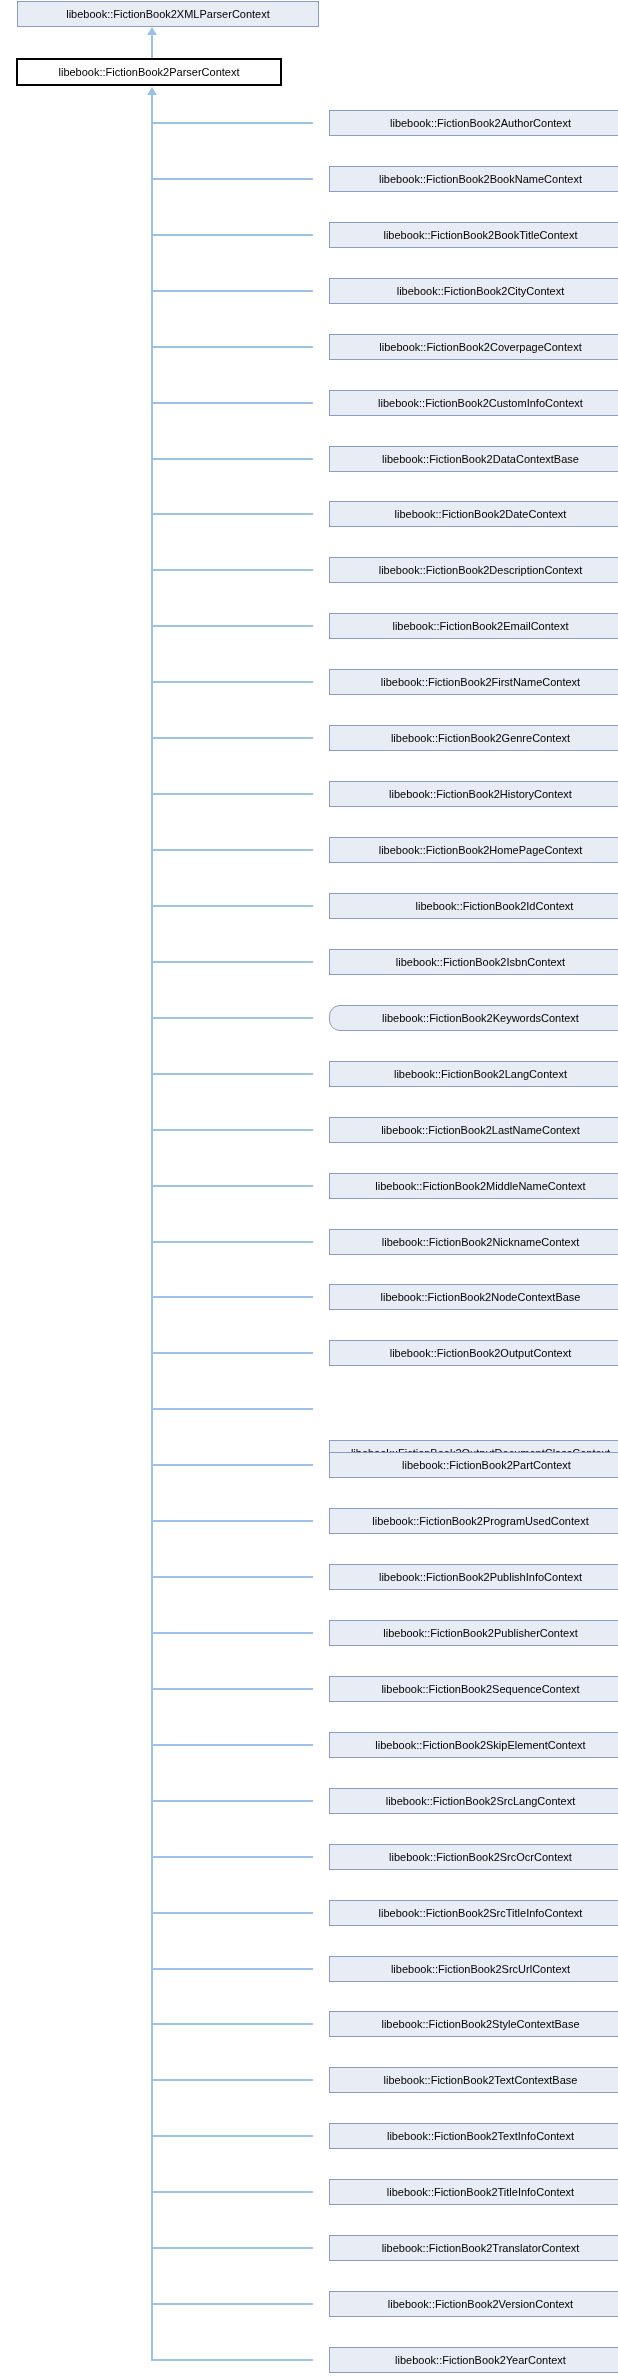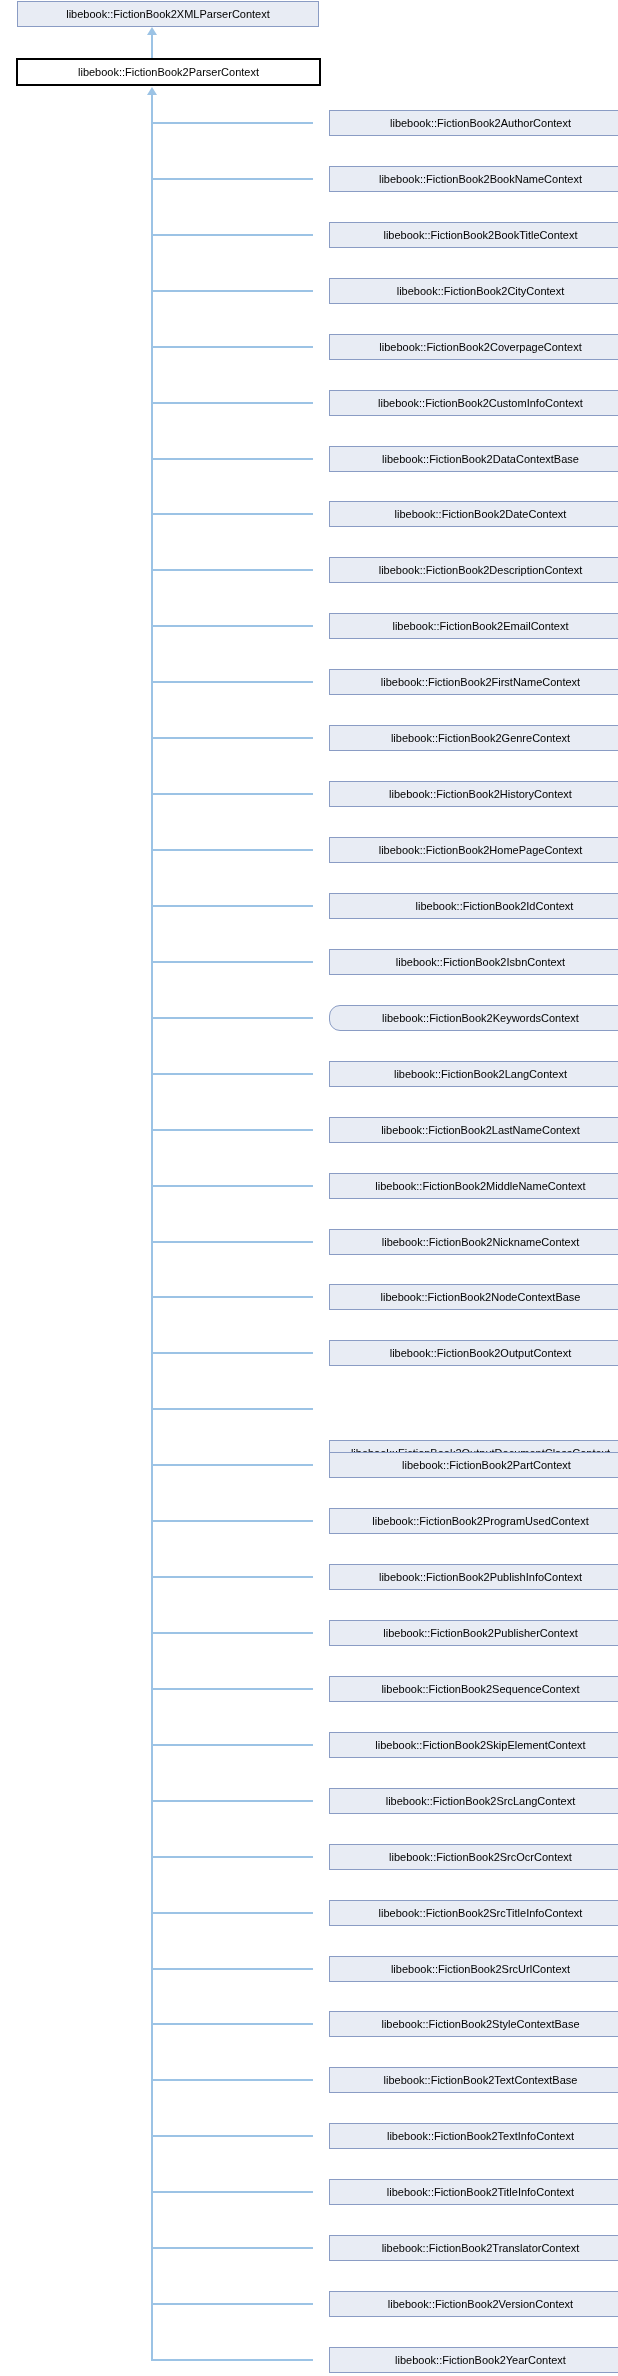--- a/index.html
+++ b/index.html
@@ -29,21 +29,21 @@
     white-space:nowrap;
     overflow:hidden;
     margin-left:16px;
   }
   .node .label{
     display:block;
     line-height:24px;
   }
   .node.root{ left:1px; top:1px; width:302px; }
   .node.current{
-    left:0; top:58px; width:305px; height:28px;
+    left:0; top:58px; width:266px; height:28px;
     background:var(--current-fill);
     border:2px solid var(--current-border);
   }
   .node.child{ left:313px; width:303px; }
   .edge{ position:absolute; background:var(--edge); }
   .edge.v{ left:151px; width:2px; }
   .edge.h{ height:2px; left:151px; width:162px; }
   .arrow{
     position:absolute; left:147px;
     width:0; height:0;

